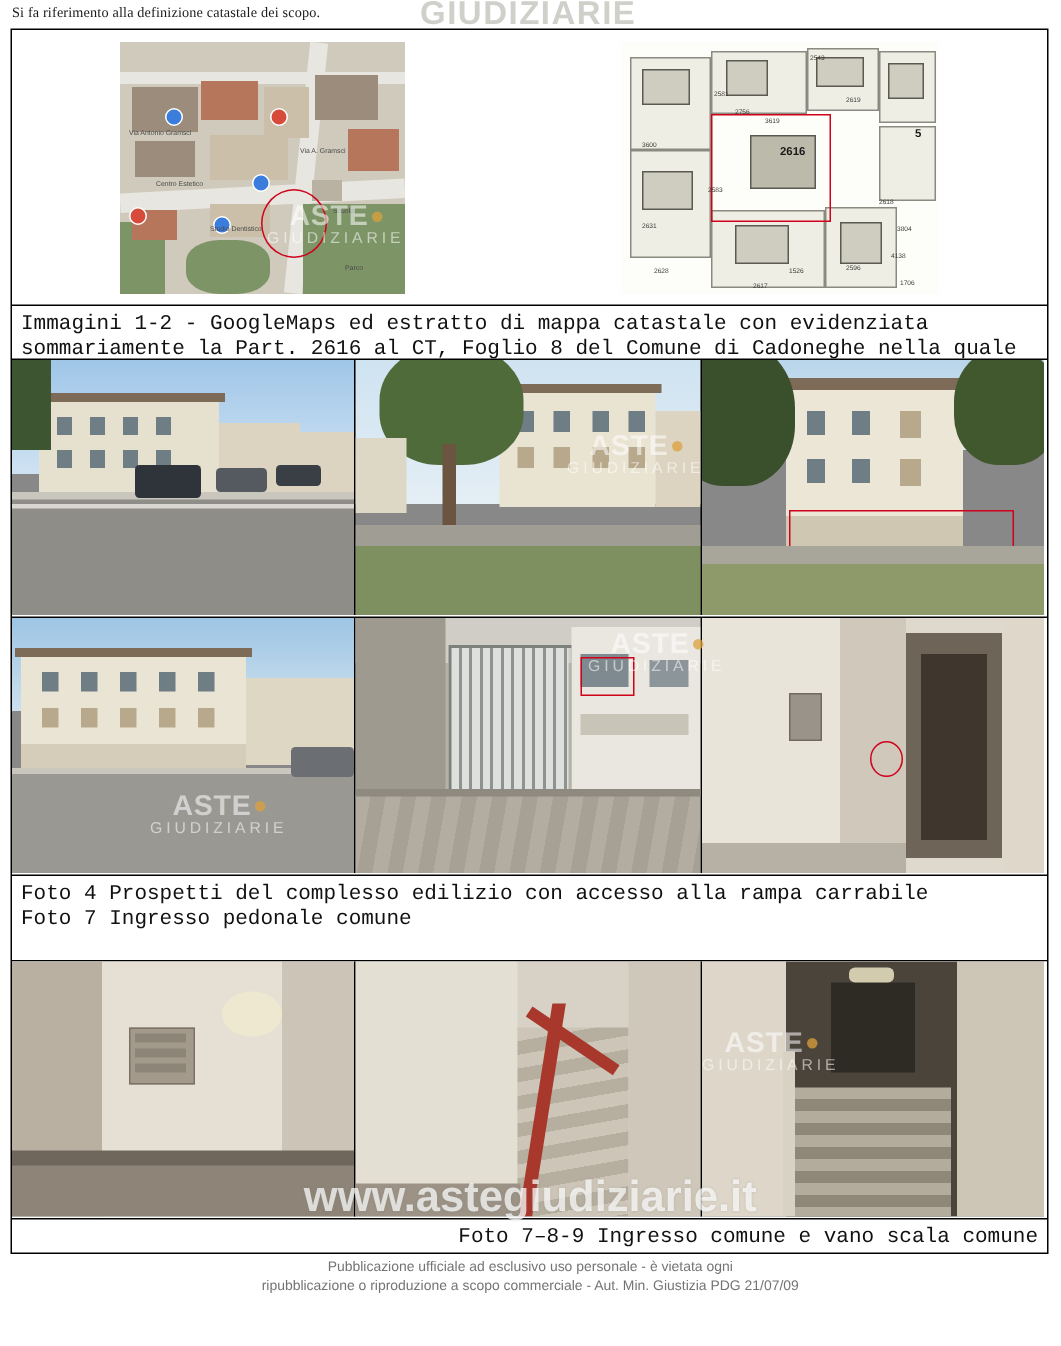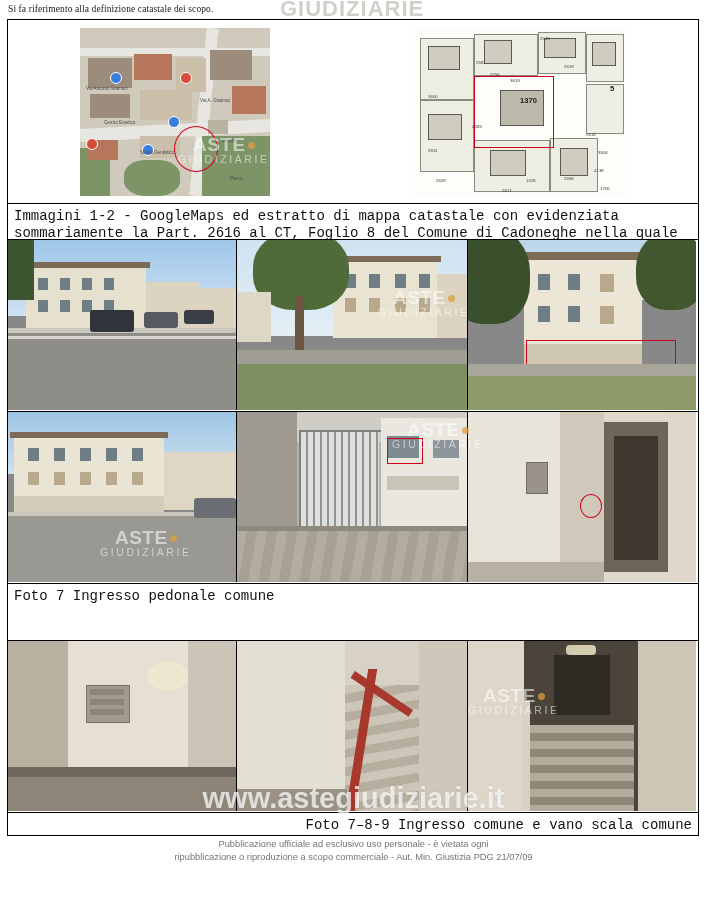--- a/index.html
+++ b/index.html
@@ -273,21 +273,21 @@
         <div class="cad-bld" style="left:14px;top:18px;width:30px;height:22px;"></div>
         <div class="cad-bld" style="left:70px;top:12px;width:26px;height:22px;"></div>
         <div class="cad-bld" style="left:130px;top:10px;width:30px;height:18px;"></div>
         <div class="cad-bld" style="left:178px;top:14px;width:22px;height:22px;"></div>
         <div class="cad-bld" style="left:76px;top:122px;width:34px;height:24px;"></div>
         <div class="cad-bld" style="left:146px;top:120px;width:26px;height:26px;"></div>
         <div class="cad-bld" style="left:14px;top:86px;width:32px;height:24px;"></div>
 
         <div class="cad-red" style="left:60px;top:48px;width:78px;height:70px;"></div>
         <div class="cad-bld" style="left:86px;top:62px;width:42px;height:34px;background:#bcbaab;"></div>
-        <div class="cad-t big" style="left:106px;top:68px;">1370</div>
+        <div class="cad-t big" style="left:106px;top:68px;">2616</div>
 
         <div class="cad-t" style="left:76px;top:44px;">2756</div>
         <div class="cad-t" style="left:126px;top:8px;">2543</div>
         <div class="cad-t" style="left:150px;top:148px;">2596</div>
         <div class="cad-t" style="left:172px;top:104px;">2618</div>
         <div class="cad-t" style="left:184px;top:122px;">3804</div>
         <div class="cad-t" style="left:14px;top:66px;">3600</div>
         <div class="cad-t" style="left:180px;top:140px;">4138</div>
         <div class="cad-t" style="left:14px;top:120px;">2631</div>
         <div class="cad-t" style="left:96px;top:50px;">3619</div>
@@ -423,20 +423,21 @@
         <div style="position:absolute;left:146px;top:24px;width:44px;height:124px;background:#3f372e;"></div>
         <div style="position:absolute;left:200px;top:0;width:28px;height:170px;background:#ded7ca;"></div>
 
         <div style="position:absolute;left:58px;top:50px;width:20px;height:30px;background:#9a9389;border:1px solid #6f6a62;"></div>
         <div class="redline" style="left:112px;top:82px;width:20px;height:22px;border-radius:50%;"></div>
         <div style="position:absolute;left:0;top:150px;width:136px;height:20px;background:#b7b0a4;"></div>
       </div>
     </div>
 
     <div class="row cap-row" style="height:57px;">
+      <p>Foto 4 Prospetti del complesso edilizio con accesso alla rampa carrabile</p>
       <p>Foto 7 Ingresso pedonale comune</p>
     </div>
 
     <div class="row img-row" style="height:172px;">
 
       <div class="photo" style="width:228px;height:170px;">
         <div style="position:absolute;inset:0;background:#cfc8bb;"></div>
         <div style="position:absolute;left:0;top:0;width:60px;height:170px;background:#b9b0a2;"></div>
         <div style="position:absolute;left:60px;top:0;width:120px;height:152px;background:#e6e0d4;"></div>
         <div style="position:absolute;left:180px;top:0;width:48px;height:170px;background:#ccc4b6;"></div>

